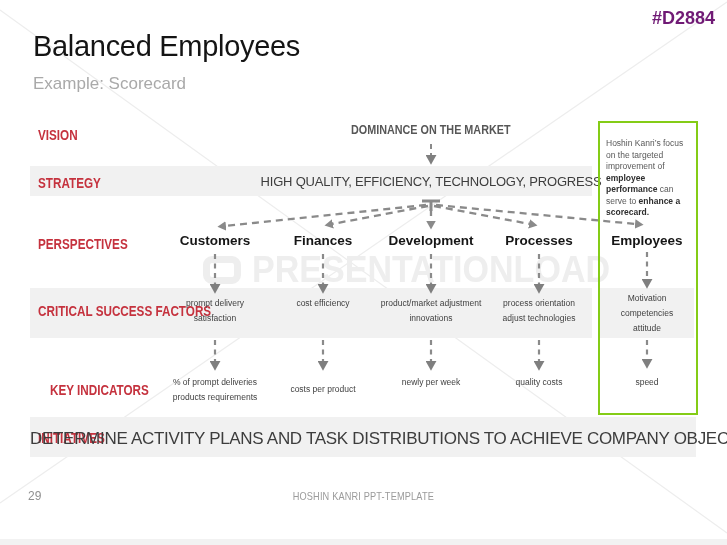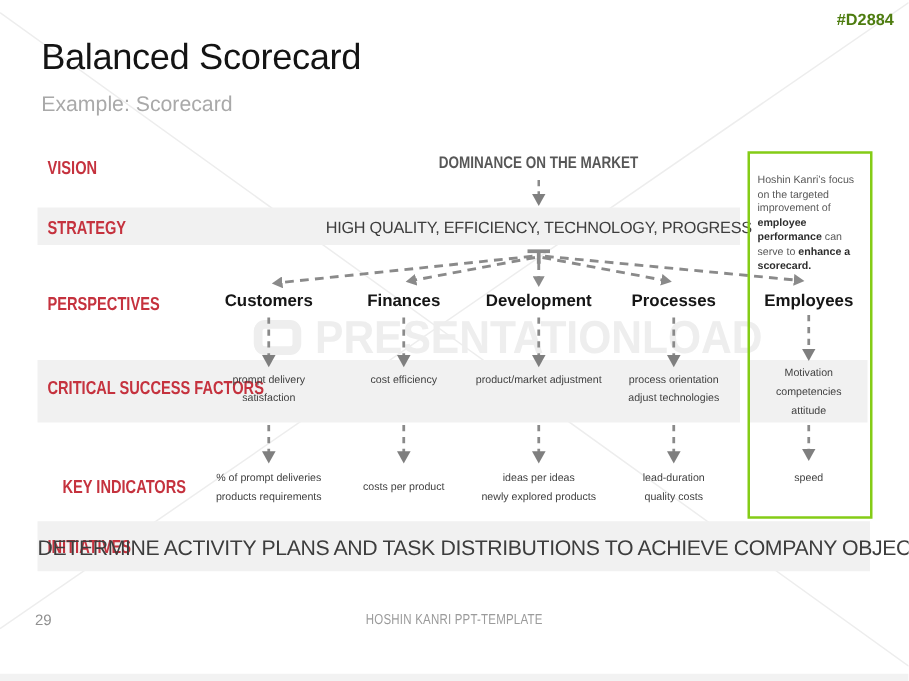--- a/index.html
+++ b/index.html
@@ -1,20 +1,20 @@
 <!DOCTYPE html>
 <html><head>
 <meta charset="utf-8">
 <style>
   html,body{margin:0;padding:0;background:#fff;}
   .slide{position:relative;width:727px;height:545px;background:#ffffff;overflow:hidden;
          font-family:"Liberation Sans",sans-serif;}
   .abs{position:absolute;}
   
-  .code{top:8px;right:12px;font-size:13px;color:#4d7c0f;font-weight:bold;}
+  .code{top:8px;right:12px;font-size:18px;color:#701a75;font-weight:bold;}
   .title{left:33px;top:30px;font-size:29px;color:#141414;letter-spacing:-0.3px;}
   .subtitle{left:33px;top:74px;font-size:17px;color:#a9a9a9;}
   
   .cond{display:inline-block;transform:scaleX(0.78);transform-origin:left center;white-space:nowrap;}
   .cond-c{display:inline-block;transform:scaleX(0.8);transform-origin:center center;white-space:nowrap;}
   
   .rowlbl{left:38px;font-size:15px;font-weight:bold;color:#c5323e;white-space:nowrap;z-index:3;}
   
   .bar{background:#f1f1f1;z-index:1;}
   
@@ -48,21 +48,21 @@
 
   <svg class="layer bg" width="727" height="545">
     <line x1="0" y1="10" x2="727" y2="533" stroke="#ededed" stroke-width="1.2"></line>
     <line x1="0" y1="503" x2="727" y2="2" stroke="#ededed" stroke-width="1.2"></line>
   </svg>
 
   <div class="abs wm-logo"></div>
   <div class="abs wm-text">PRESENTATIONLOAD</div>
 
   <div class="abs code">#D2884</div>
-  <div class="abs title">Balanced Scorecard</div>
+  <div class="abs title">Balanced Employees</div>
   <div class="abs subtitle">Example: Scorecard</div>
 
   <div class="abs bar" style="left:30px;top:166px;width:562px;height:30px;"></div>
   <div class="abs bar" style="left:30px;top:288px;width:562px;height:50px;"></div>
   <div class="abs emp-panel"></div>
   <div class="abs bar" style="left:30px;top:417px;width:666px;height:40px;"></div>
 
   <div class="abs rowlbl" style="top:126px;"><span class="cond">VISION</span></div>
   <div class="abs rowlbl" style="top:174px;"><span class="cond">STRATEGY</span></div>
   <div class="abs rowlbl" style="top:235px;"><span class="cond">PERSPECTIVES</span></div>
@@ -82,44 +82,43 @@
 
   <div class="abs blk" style="left:150px;top:296px;width:130px;">
     <div>prompt delivery</div>
     <div>satisfaction</div>
   </div>
   <div class="abs blk" style="left:258px;top:296px;width:130px;">
     <div>cost efficiency</div>
   </div>
   <div class="abs blk" style="left:366px;top:296px;width:130px;">
     <div>product/market adjustment</div>
+    <div>innovations</div>
   </div>
   <div class="abs blk" style="left:474px;top:296px;width:130px;">
     <div>process orientation</div>
     <div>adjust technologies</div>
   </div>
   <div class="abs blk" style="left:592px;top:291px;width:110px;">
     <div>Motivation</div>
     <div>competencies</div>
     <div>attitude</div>
   </div>
 
   <div class="abs blk" style="left:145px;top:375px;width:140px;">
     <div>% of prompt deliveries</div>
     <div>products requirements</div>
   </div>
   <div class="abs blk" style="left:253px;top:382px;width:140px;">
     <div>costs per product</div>
   </div>
   <div class="abs blk" style="left:361px;top:375px;width:140px;">
-    <div>ideas per ideas</div>
-    <div>newly explored products</div>
+    <div>newly per week</div>
   </div>
   <div class="abs blk" style="left:469px;top:375px;width:140px;">
-    <div>lead-duration</div>
     <div>quality costs</div>
   </div>
   <div class="abs blk" style="left:577px;top:375px;width:140px;">
     <div>speed</div>
   </div>
 
   <svg class="layer" width="727" height="545">
     <defs>
       <marker id="head" markerUnits="userSpaceOnUse" markerWidth="11" markerHeight="11" refX="1" refY="5" orient="auto" viewBox="0 0 10 10">
         <path d="M0,0 L9,5 L0,10 z" fill="#7f7f7f"></path>

